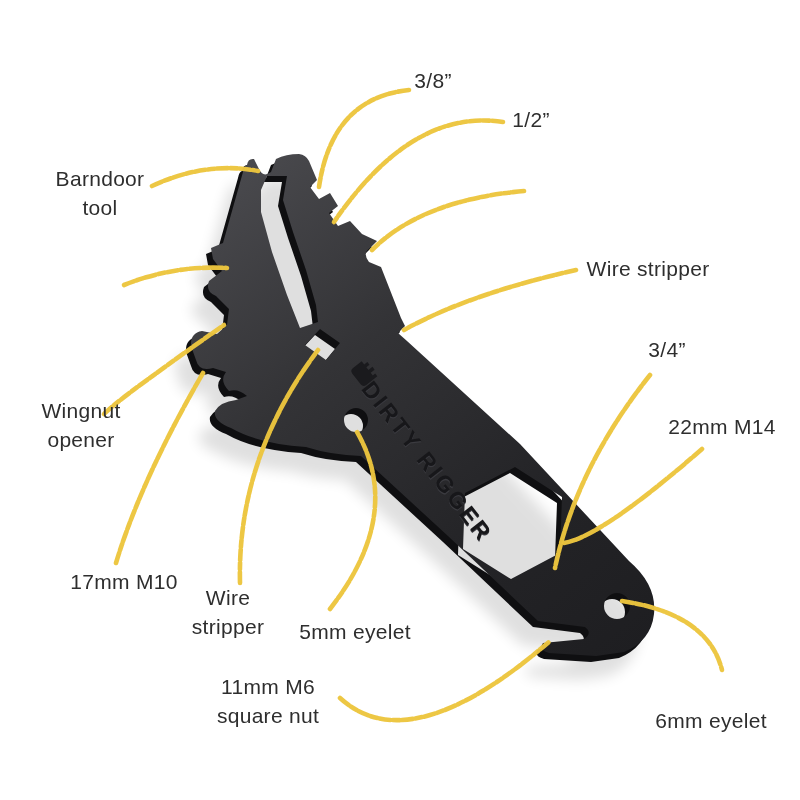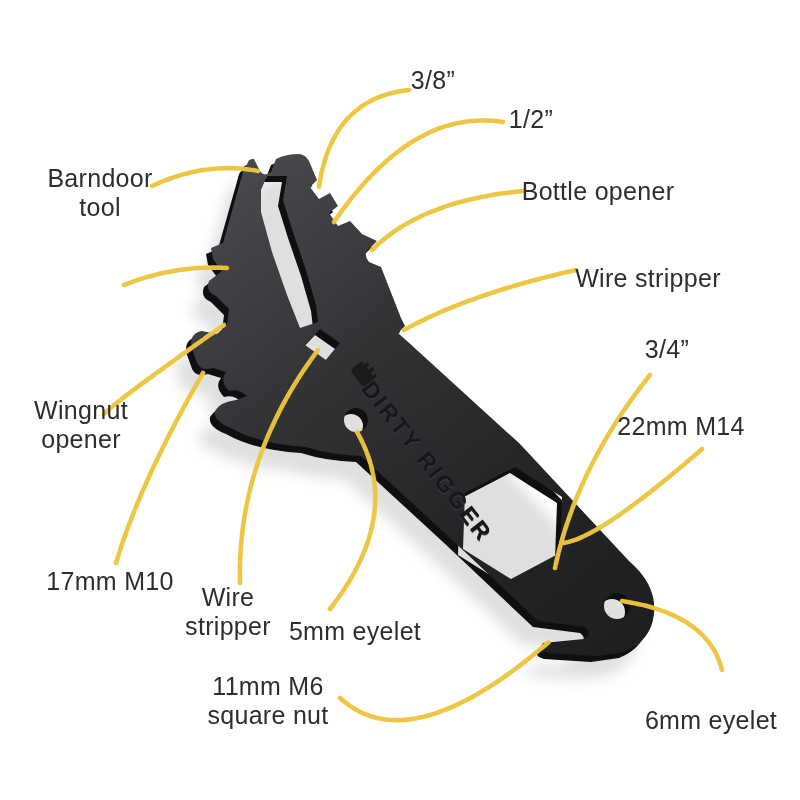--- a/index.html
+++ b/index.html
@@ -4,21 +4,21 @@
 <style>
   html,body{margin:0;padding:0;background:#e9e9e9;}
   .stage{
     position:relative;width:800px;height:800px;background:#ffffff;
     overflow:hidden;margin:0 auto;
     font-family:"Liberation Sans","DejaVu Sans",sans-serif;
   }
   .stage svg{position:absolute;left:0;top:0;}
   .lbl{
     position:absolute;transform:translate(-50%,-50%);
-    color:#2e2e2e;font-size:25px;font-weight:500;line-height:29px;
+    color:#2e2e2e;font-size:21px;font-weight:500;line-height:29px;
     text-align:center;white-space:nowrap;letter-spacing:0.3px;
   }
   .lbl span{display:block;}
   .leader{fill:none;stroke-width:4.6;stroke-linecap:round;
     stroke-dasharray:11 2.5 7 2;opacity:.97;}
   .logo-text{font-family:"Liberation Sans","DejaVu Sans",sans-serif;
     font-weight:bold;font-size:23px;letter-spacing:2.5px;}
 </style>
 </head>
 <body>
@@ -109,21 +109,21 @@
     <span>Barndoor</span>
     <span>tool</span>
   </div>
 
 
   <div class="lbl" style="left:81px;top:425px;">
     <span>Wingnut</span>
     <span>opener</span>
   </div>
 
-  <div class="lbl" style="left:110px;top:581px;">
+  <div class="lbl" style="left:124px;top:581px;">
     <span>17mm M10</span>
   </div>
 
   <div class="lbl" style="left:228px;top:612px;">
     <span>Wire</span>
     <span>stripper</span>
   </div>
 
   <div class="lbl" style="left:355px;top:631px;">
     <span>5mm eyelet</span>
@@ -135,33 +135,30 @@
   </div>
 
   <div class="lbl" style="left:433px;top:80px;">
     <span>3/8”</span>
   </div>
 
   <div class="lbl" style="left:531px;top:119px;">
     <span>1/2”</span>
   </div>
 
-  <div class="lbl" style="left:598px;top:191px;">
-    <span>Bottle opener</span>
-  </div>
 
-  <div class="lbl" style="left:648px;top:278px;text-align:center;">
+  <div class="lbl" style="left:648px;top:268px;text-align:center;">
     <span>Wire stripper</span>
   </div>
 
   <div class="lbl" style="left:667px;top:349px;">
     <span>3/4”</span>
   </div>
 
-  <div class="lbl" style="left:681px;top:426px;text-align:right;">
+  <div class="lbl" style="left:722px;top:426px;text-align:right;">
     <span>22mm M14</span>
   </div>
 
   <div class="lbl" style="left:711px;top:696px;margin-top:24px;">
     <span>6mm eyelet</span>
   </div>
 
 </div>
 
 </body></html>

